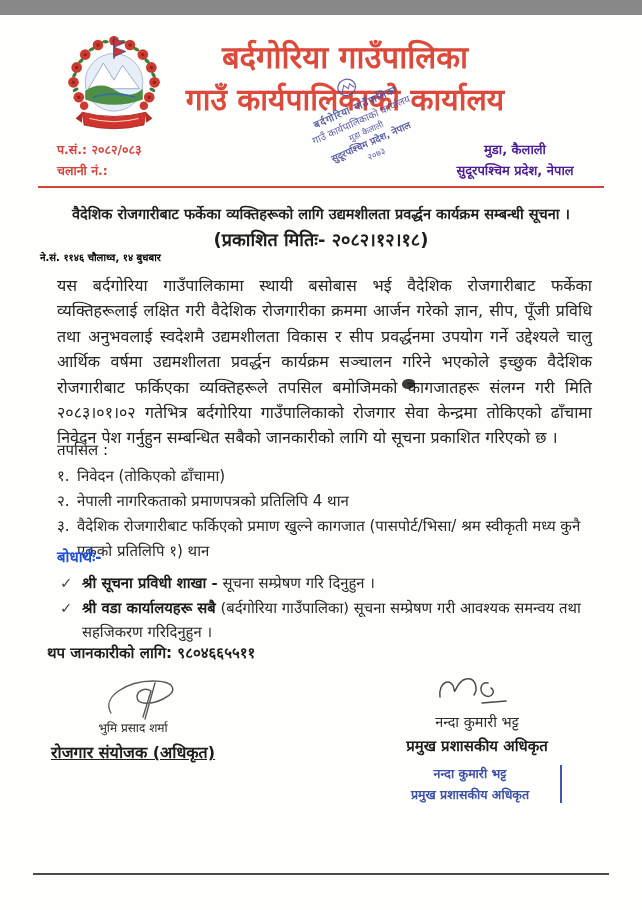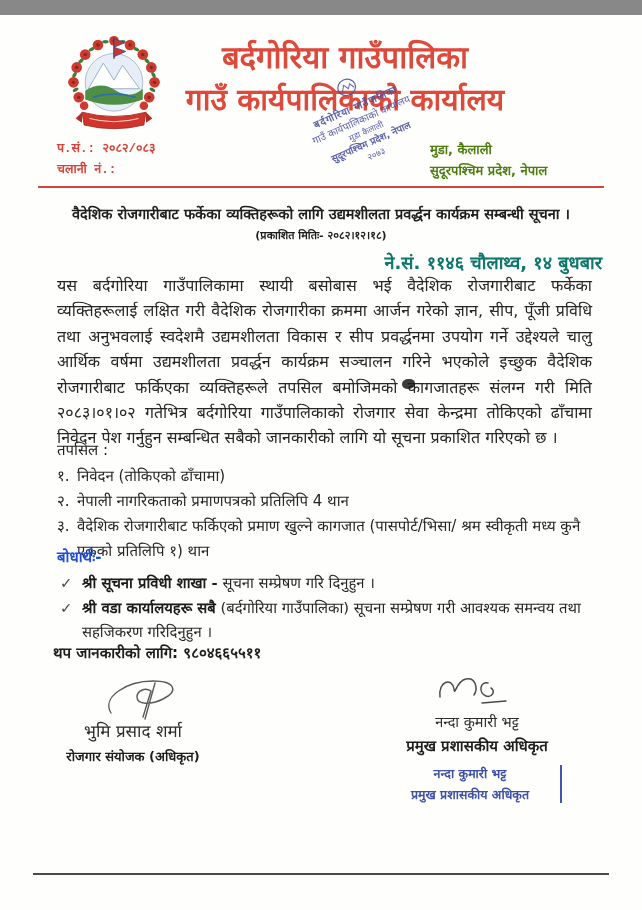--- a/index.html
+++ b/index.html
@@ -10,59 +10,59 @@
     background:#fefefc;
     font-family:"DejaVu Sans","Liberation Sans",sans-serif;
     color:#2b2b2b;
     overflow:hidden;
   }
   
   .logo { position:absolute; left:60px; top:14px; width:108px; height:112px; }
   .title-block { position:absolute; left:130px; top:22px; width:430px; text-align:center; }
   .title-1 { font-size:31px; font-weight:bold; color:#dc4a3c; line-height:1.35; }
   .title-2 { font-size:30px; font-weight:bold; color:#dc4a3c; line-height:1.4; }
-  .ref-block { position:absolute; left:57px; top:124px; font-size:12.5px; font-weight:bold; color:#d5443c; line-height:21px;font-family:Liberation Mono, monospace; }
-  .addr-block { position:absolute; right:42px; top:124px; width:170px; text-align:left; font-size:13px; font-weight:bold; color:#4d7c0f; line-height:21px; }
+  .ref-block { position:absolute; left:57px; top:124px; font-size:12.5px; font-weight:bold; color:#d5443c; line-height:21px; }
+  .addr-block { position:absolute; right:42px; top:124px; width:170px; text-align:center; font-size:13px; font-weight:bold; color:#4c1d95; line-height:21px; }
   .stamp {
     position:absolute; left:282px; top:58px; width:170px; height:120px;
     transform:rotate(-24deg);
     color:#4a4f9e; text-align:center; opacity:.88;
     pointer-events:none;
   }
   .stamp .s-emblem { width:26px; height:20px; margin:0 auto; }
   .stamp .s1 { font-size:10px; font-weight:bold; letter-spacing:1px; }
   .stamp .s2 { font-size:10px; }
   .stamp .s3 { font-size:8.5px; }
   .stamp .s4 { font-size:9.5px; font-weight:bold; }
   .stamp .s5 { font-size:9px; }
   .divider-red { position:absolute; left:38px; right:38px; top:171px; height:2px; background:#d5443c; }
   
   .subject { position:absolute; left:40px; right:40px; top:188px; text-align:center; font-size:14.5px; font-weight:bold; color:#1e1e1e; }
-  .pubdate { position:absolute; left:40px; right:40px; top:212px; text-align:center; font-size:11px; font-weight:bold; color:#1e1e1e; }
-  .nesam   { position:absolute; left:40px; right:40px; top:235px; text-align:right; font-size:18px; font-weight:bold; color:#0f766e; }
+  .pubdate { position:absolute; left:40px; right:40px; top:212px; text-align:center; font-size:18px; font-weight:bold; color:#1e1e1e; }
+  .nesam   { position:absolute; left:40px; right:40px; top:235px; text-align:left; font-size:10px; font-weight:bold; color:#000000; }
   
   .body-par { position:absolute; left:57px; right:50px; top:258px; font-size:16px; line-height:25.4px; text-align:justify; color:#262626; }
   .ink-smudge { position:absolute; left:402px; top:364px; width:13px; height:10px; background:#1a1a1a; border-radius:50% 40% 55% 45%; opacity:.85; }
   .tapasil-head { position:absolute; left:57px; top:424px; font-size:15px; font-weight:normal; color:#1e1e1e; }
   .tapasil-list { position:absolute; left:57px; right:60px; top:449px; font-size:15px; line-height:25px; color:#262626; }
   .tapasil-list .row { display:flex; }
   .tapasil-list .num { width:20px; flex:0 0 20px; }
   .tapasil-list .txt { flex:1; }
   .bodh-head { position:absolute; left:57px; top:531px; font-size:15px; font-weight:bold; color:#1d4ed8; }
   .bodh-list { position:absolute; left:60px; right:60px; top:556px; font-size:14.8px; line-height:24.5px; color:#262626; }
   .bodh-list .row { display:flex; }
   .bodh-list .chk { width:22px; flex:0 0 22px; color:#444; }
   .bodh-list .txt { flex:1; }
   .bodh-list b { color:#1b1b1b; }
-  .more-info { position:absolute; left:53px; top:627px; font-size:15px; font-weight:bold; color:#1e1e1e; }
+  .more-info { position:absolute; left:47px; top:627px; font-size:15px; font-weight:bold; color:#1e1e1e; }
   
   .sig-left { position:absolute; left:38px; top:658px; width:190px; text-align:center; }
   .sig-left .scribble { margin-left:30px; }
-  .sig-left .name { font-size:17px; color:#2b2b2b; margin-top:-6px; }
-  .sig-left .role { font-size:13px; font-weight:bold; color:#1e1e1e; margin-top:5px; }
+  .sig-left .name { font-size:12px; color:#2b2b2b; margin-top:-6px; }
+  .sig-left .role { font-size:16px; font-weight:bold; color:#1e1e1e; margin-top:5px;text-decoration:underline; }
   .sig-right { position:absolute; right:50px; top:652px; width:230px; text-align:center; }
   .sig-right .name { font-size:14.5px; color:#2b2b2b; margin-top:-4px; }
   .sig-right .role { font-size:15px; font-weight:bold; color:#1e1e1e; margin-top:4px; }
   .sig-right .blue-stamp { margin:10px 30px 0 30px; padding-right:12px; border-right:2px solid #4456ab; color:#3f51a3; font-weight:bold; }
   .sig-right .blue-stamp .bs1 { font-size:12.5px; }
   .sig-right .blue-stamp .bs2 { font-size:12.5px; margin-top:4px; }
   
   .divider-dark { position:absolute; left:33px; right:33px; top:858px; height:2px; background:#4a4a4a; }
   .footer-contact { position:absolute; left:40px; right:40px; top:864px; text-align:center; font-size:11.5px; font-weight:bold; color:#e4a19a; }
   .footer-web { position:absolute; left:40px; right:40px; top:881px; text-align:center; font-size:11px; color:#c9c9c9; opacity:.55; }

